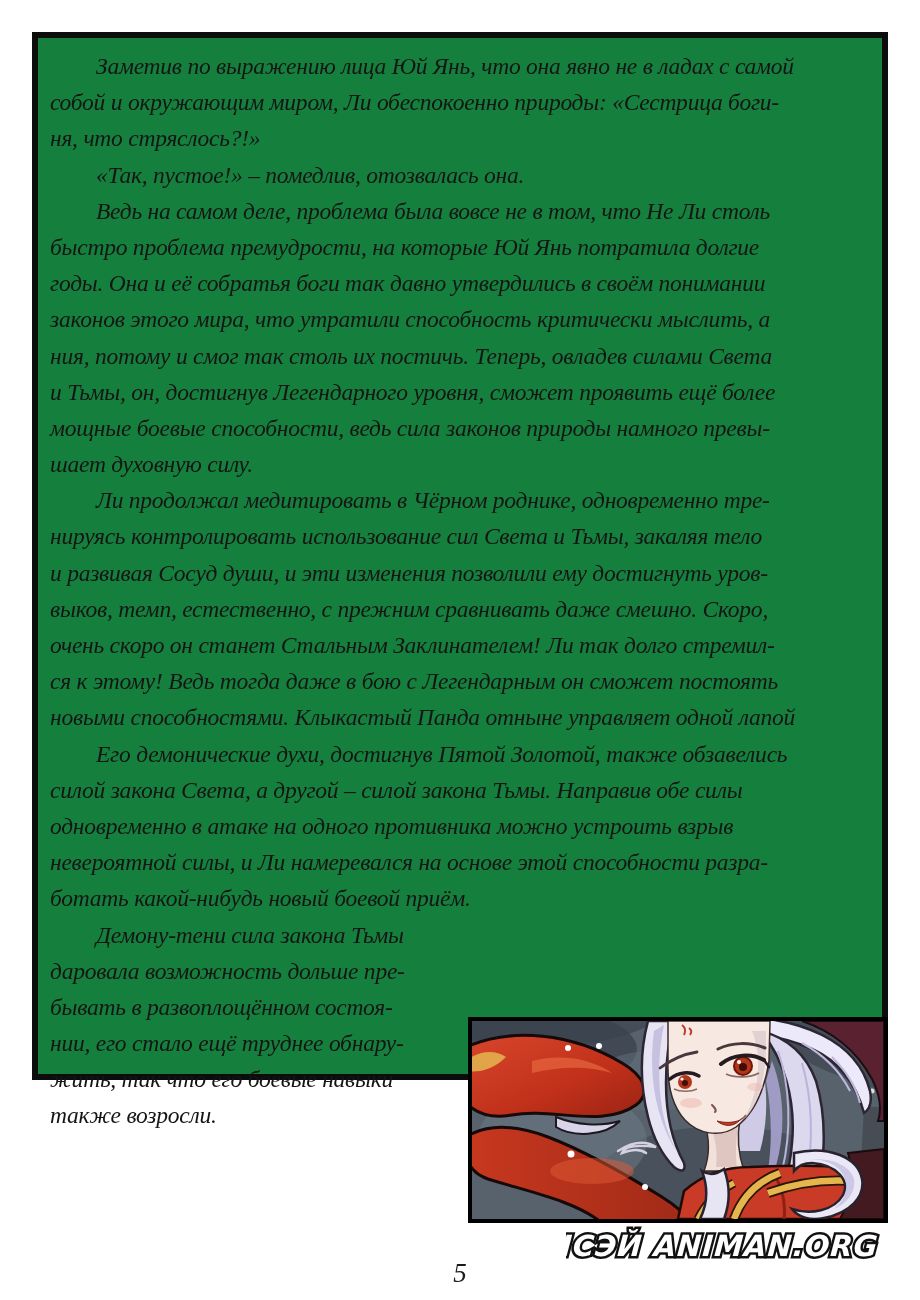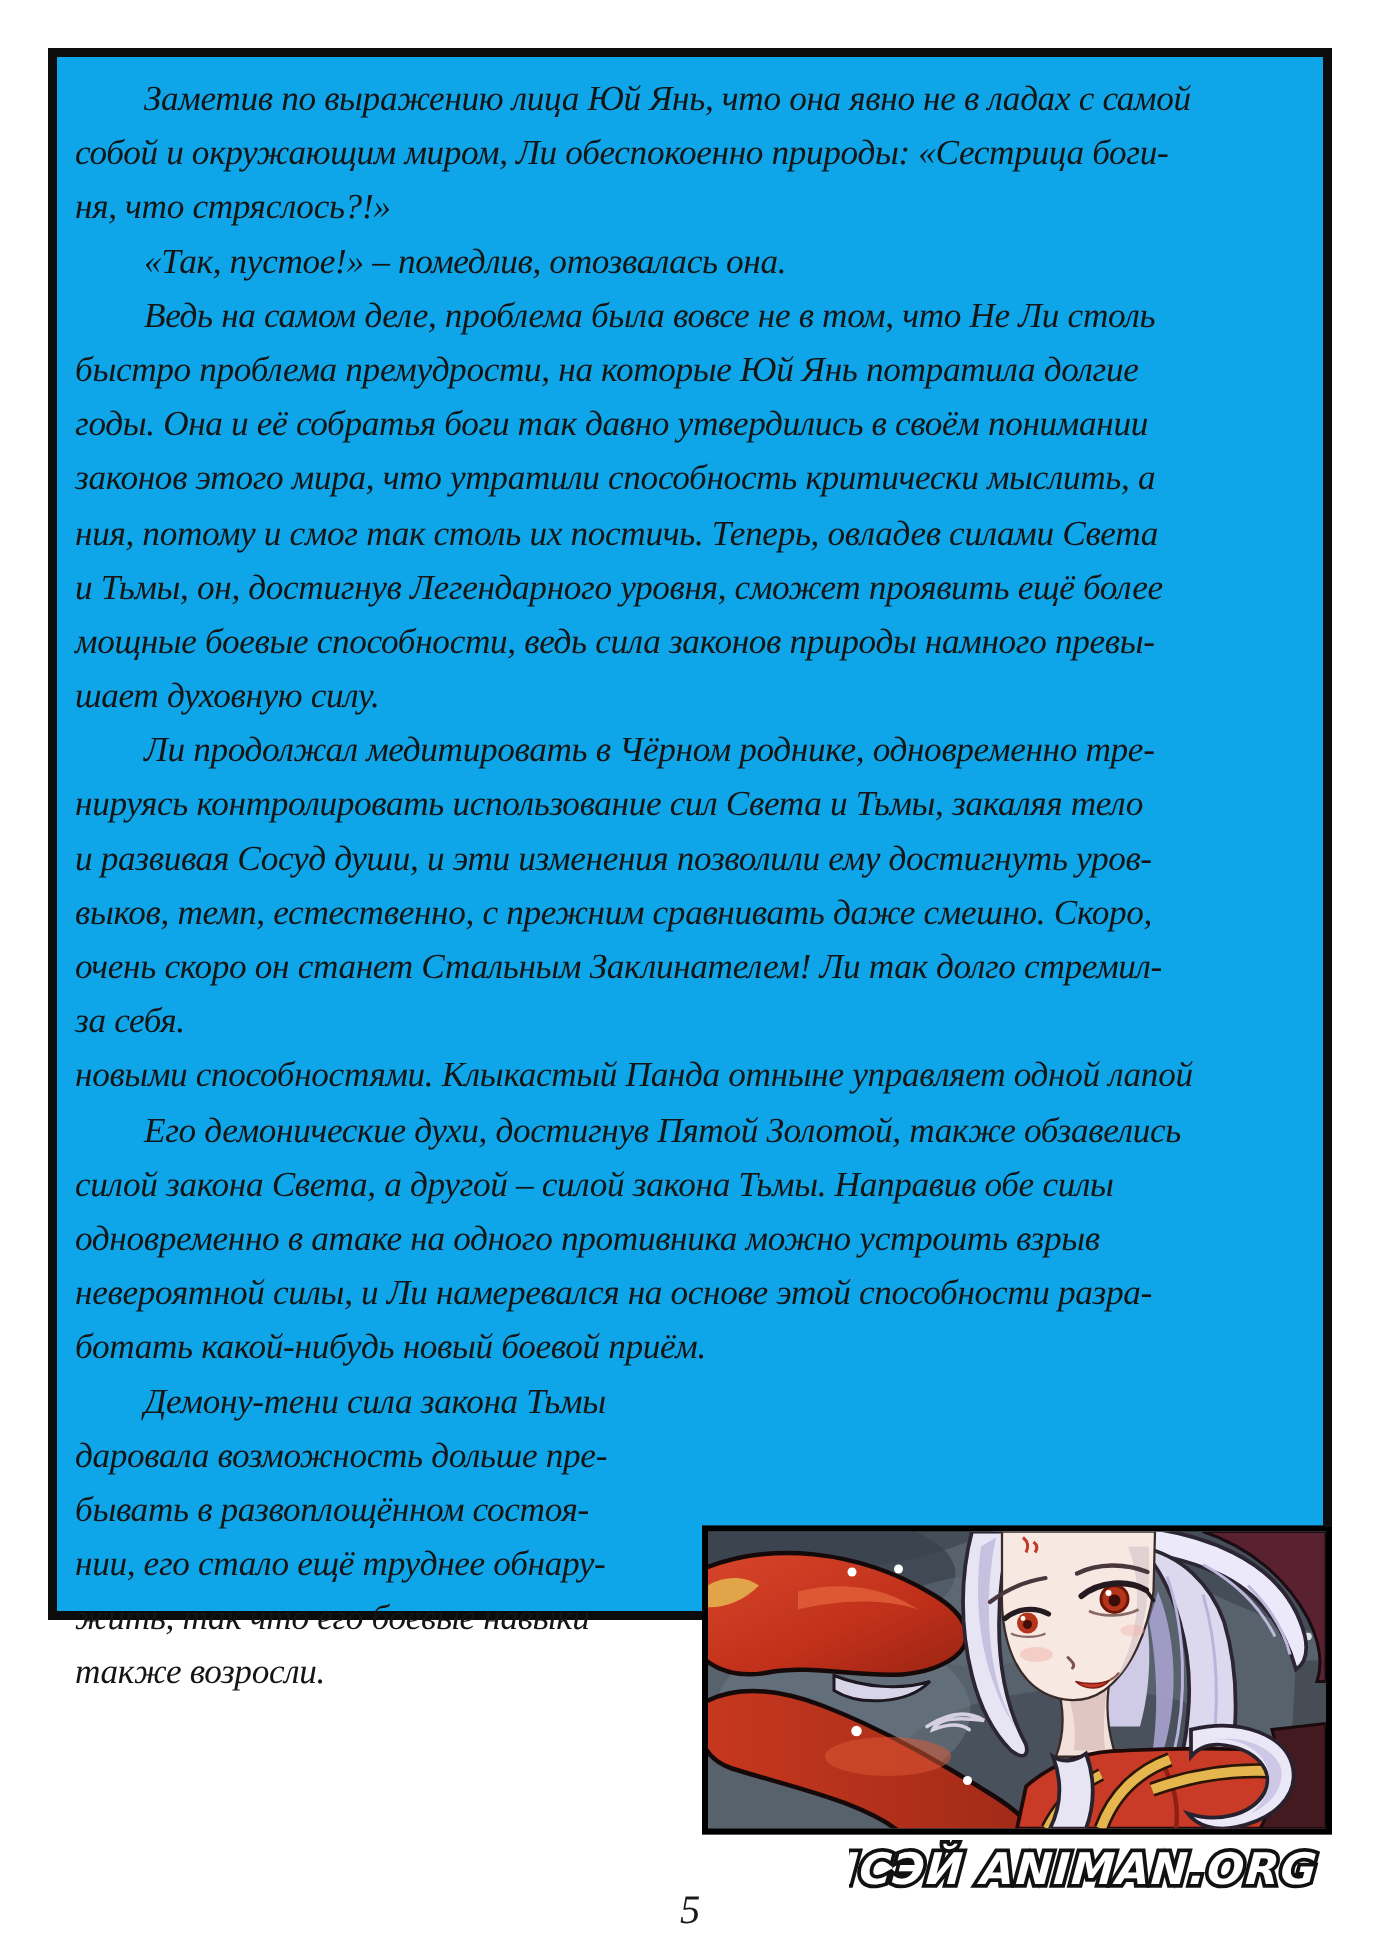--- a/index.html
+++ b/index.html
@@ -3,21 +3,21 @@
 <meta charset="utf-8">
 <style>
   html,body{margin:0;padding:0;}
   body{
     width:920px;height:1300px;background:#ffffff;position:relative;overflow:hidden;
     font-family:"Liberation Serif", serif;
   }
   .page{position:absolute;inset:0;background:#fff;}
   .frame{
     position:absolute;left:32px;top:32px;width:856px;height:1048px;
-    border:6px solid #0c0c0c;box-sizing:border-box;background:#0ea5e9;
+    border:6px solid #0c0c0c;box-sizing:border-box;background:#15803d;
   }
   .text-column{
     position:absolute;left:12px;top:10px;right:6px;
     font-style:italic;font-size:23.5px;color:#151515;letter-spacing:-0.01em;
   }
   .para{margin:0;}
   .line{height:36.2px;line-height:36.2px;white-space:nowrap;}
   .line.indent{padding-left:46px;}
   .para.narrow .line{max-width:420px;}
   .panel{
@@ -63,21 +63,21 @@
           <div class="line">и Тьмы, он, достигнув Легендарного уровня, сможет проявить ещё более</div>
           <div class="line">мощные боевые способности, ведь сила законов природы намного превы-</div>
           <div class="line">шает духовную силу.</div>
         </div>
         <div class="para">
           <div class="line indent">Ли продолжал медитировать в Чёрном роднике, одновременно тре-</div>
           <div class="line">нируясь контролировать использование сил Света и Тьмы, закаляя тело</div>
           <div class="line">и развивая Сосуд души, и эти изменения позволили ему достигнуть уров-</div>
           <div class="line">выков, темп, естественно, с прежним сравнивать даже смешно. Скоро,</div>
           <div class="line">очень скоро он станет Стальным Заклинателем! Ли так долго стремил-</div>
-          <div class="line">за себя.</div>
+          <div class="line">ся к этому! Ведь тогда даже в бою с Легендарным он сможет постоять</div>
         </div>
         <div class="para">
           <div class="line">новыми способностями. Клыкастый Панда отныне управляет одной лапой</div>
           <div class="line indent">Его демонические духи, достигнув Пятой Золотой, также обзавелись</div>
           <div class="line">силой закона Света, а другой – силой закона Тьмы. Направив обе силы</div>
           <div class="line">одновременно в атаке на одного противника можно устроить взрыв</div>
           <div class="line">невероятной силы, и Ли намеревался на основе этой способности разра-</div>
           <div class="line">ботать какой-нибудь новый боевой приём.</div>
         </div>
         <div class="para narrow">

